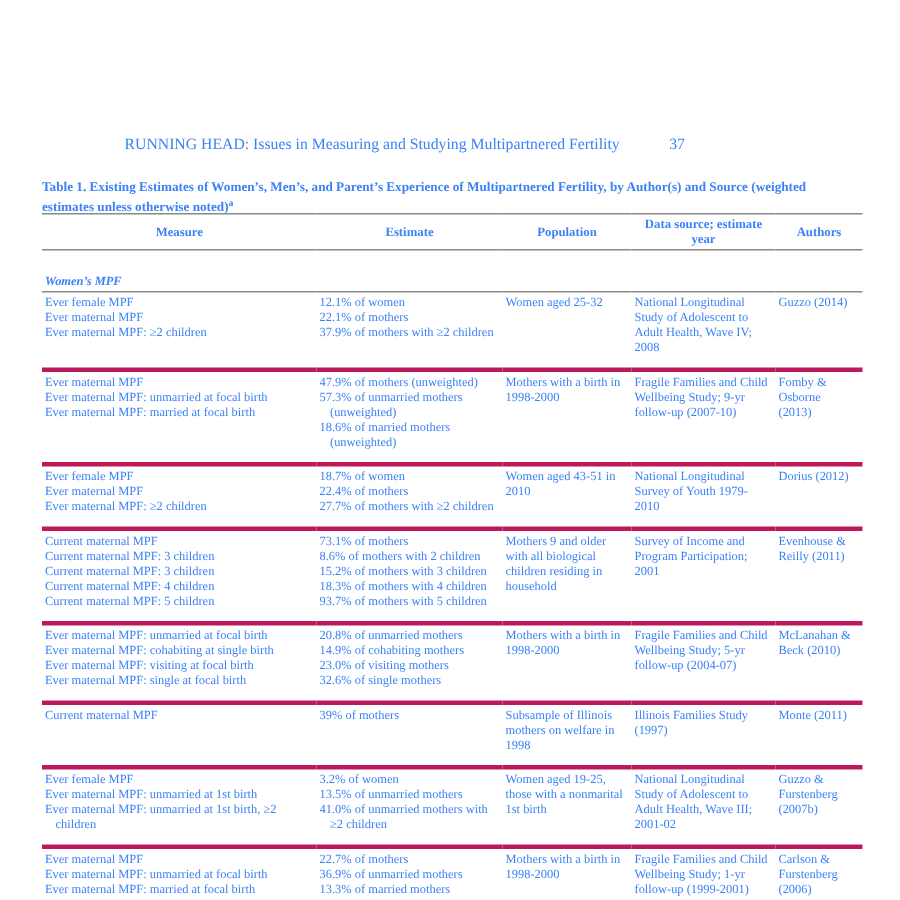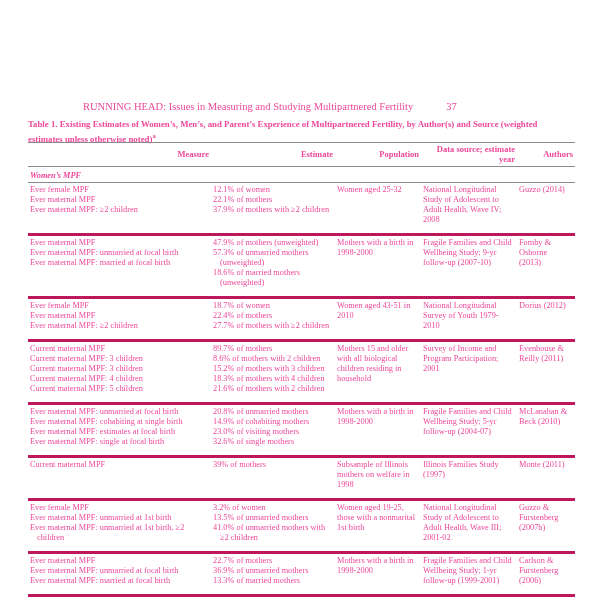--- a/index.html
+++ b/index.html
@@ -2,35 +2,35 @@
 <html><head>
 <meta charset="utf-8">
 <style>
   html, body { margin: 0; padding: 0; background: #ffffff; }
   #page {
     position: relative;
     width: 592px;
     height: 600px;
     background: #ffffff;
     font-family: "Liberation Serif", "DejaVu Serif", serif;
-    color: #ec4899;
+    color: #3b82f6;
     overflow: hidden;
     border-radius: 14px;
   }
   #running-head {
     position: absolute;
     top: 91px;
     left: 28px;
     right: 28px;
     font-size: 10.5px;
     display: flex;
     align-items: baseline;
   }
   #running-head .rh-text { padding-left: 55px; }
-  #running-head .rh-page { margin-left: 33px; margin-top: 10px; }
+  #running-head .rh-page { margin-left: 33px; }
   #caption {
     position: absolute;
     top: 119px;
     left: 28px;
     width: 545px;
     font-size: 8.8px;
     line-height: 11px;
     font-weight: bold;
   }
   #caption sup { font-size: 6.5px; }
@@ -49,29 +49,29 @@
   }
   col.c-measure  { width: 183px; }
   col.c-estimate { width: 124px; }
   col.c-pop      { width: 86px; }
   col.c-source   { width: 96px; }
   col.c-authors  { width: 58px; }
   thead th {
     border-top: 1px solid #8a8a8a;
     border-bottom: 1px solid #8a8a8a;
     font-weight: bold;
-    text-align: right;
+    text-align: center;
     padding: 1px 2px 2px 2px;
     font-size: 8.5px;
   }
   tr.section-row td {
     font-weight: bold;
     font-style: italic;
     border-bottom: 1px solid #8a8a8a;
-    padding: 4px 2px 1px 2px;
+    padding: 16px 2px 1px 2px;
   }
   tbody.blocks td {
     vertical-align: top;
     border-bottom: 3px solid #be185d;
     padding: 2px 4px 8px 2px;
   }
   .line {
     padding-left: 7px;
     text-indent: -7px;
   }
@@ -159,35 +159,35 @@
           </tr>
           <tr>
             <td>
               <div class="line">Current maternal MPF</div>
               <div class="line">Current maternal MPF: 3 children</div>
               <div class="line">Current maternal MPF: 3 children</div>
               <div class="line">Current maternal MPF: 4 children</div>
               <div class="line">Current maternal MPF: 5 children</div>
             </td>
             <td>
-              <div class="line">89.7% of mothers</div>
+              <div class="line">73.1% of mothers</div>
               <div class="line">8.6% of mothers with 2 children</div>
               <div class="line">15.2% of mothers with 3 children</div>
               <div class="line">18.3% of mothers with 4 children</div>
-              <div class="line">21.6% of mothers with 2 children</div>
-            </td>
-            <td>Mothers 15 and older with all biological children residing in household</td>
+              <div class="line">93.7% of mothers with 5 children</div>
+            </td>
+            <td>Mothers 9 and older with all biological children residing in household</td>
             <td>Survey of Income and Program Participation; 2001</td>
             <td>Evenhouse &amp; Reilly (2011)</td>
           </tr>
           <tr>
             <td>
               <div class="line">Ever maternal MPF: unmarried at focal birth</div>
               <div class="line">Ever maternal MPF: cohabiting at single birth</div>
-              <div class="line">Ever maternal MPF: estimates at focal birth</div>
+              <div class="line">Ever maternal MPF: visiting at focal birth</div>
               <div class="line">Ever maternal MPF: single at focal birth</div>
             </td>
             <td>
               <div class="line">20.8% of unmarried mothers</div>
               <div class="line">14.9% of cohabiting mothers</div>
               <div class="line">23.0% of visiting mothers</div>
               <div class="line">32.6% of single mothers</div>
             </td>
             <td>Mothers with a birth in 1998-2000</td>
             <td>Fragile Families and Child Wellbeing Study; 5-yr follow-up (2004-07)</td>

